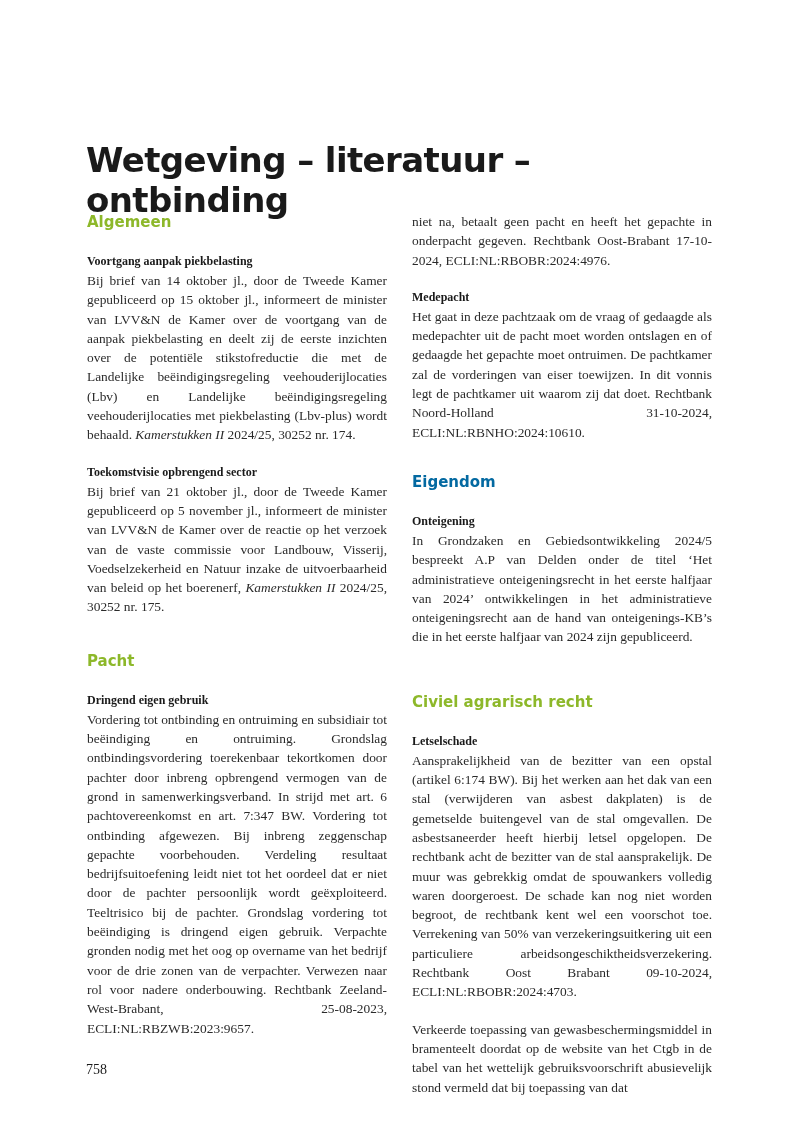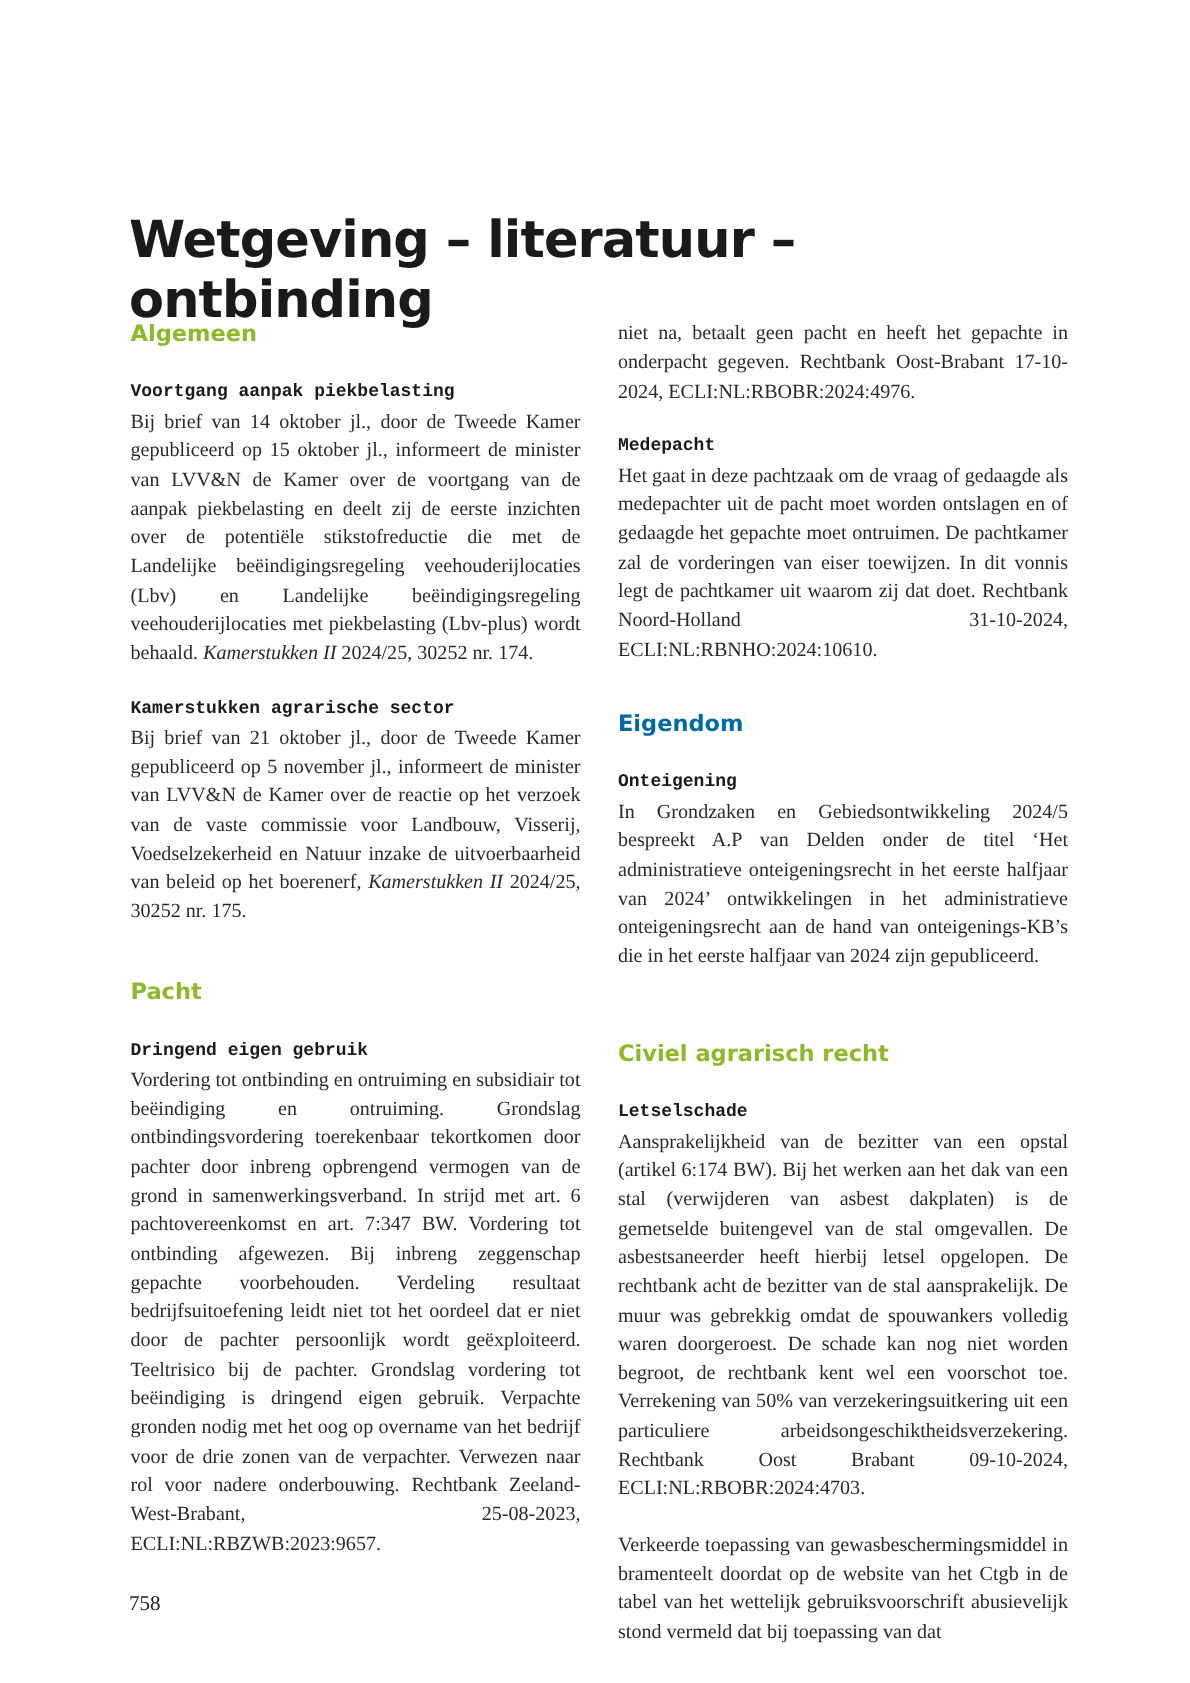--- a/index.html
+++ b/index.html
@@ -11,21 +11,21 @@
     }
     .col { position: absolute; top: 212px; width: 300px; }
     .col-left { left: 87px; }
     .col-right { left: 412px; }
     .section-heading {
       font-family: "DejaVu Sans", sans-serif; font-weight: bold;
       font-size: 15px; color: #8db82a; margin: 0 0 20px 0; line-height: 20px;
     }
     .article { margin-bottom: 18px; }
     .article-title {
-      font-family: Liberation Mono, monospace; font-weight: bold;
+      font-family: Liberation Serif, serif; font-weight: bold;
       font-size: 12px; color: #1a1a1a; margin: 0; line-height: 19px;
     }
     .article-body {
       font-family: "Liberation Serif", serif; font-size: 13.4px; line-height: 19.3px;
       color: #2a2a2a; margin: 0; text-align: justify; hyphens: auto;
     }
     .article-body em { font-style: italic; }
     .section { margin-bottom: 22px; }
     .section-spacer { height: 12px; }
     .page-number {
@@ -43,21 +43,21 @@
 <h1 class="page-title">Wetgeving – literatuur – ontbinding</h1>
 
 <div class="col col-left">
   <div class="section">
     <h2 class="section-heading" style="color: rgb(141, 184, 42);">Algemeen</h2>
     <div class="article">
       <h3 class="article-title">Voortgang aanpak piekbelasting</h3>
       <p class="article-body"><span>Bij brief van 14 oktober jl., door de Tweede Kamer gepubliceerd op 15 oktober jl., informeert de minister van LVV&amp;N de Kamer over de voortgang van de aanpak piekbelasting en deelt zij de eerste inzichten over de potentiële stikstofreductie die met de Landelijke beëindigingsregeling veehouderijlocaties (Lbv) en Landelijke beëindigingsregeling veehouderijlocaties met piekbelasting (Lbv-plus) wordt behaald.</span> <em>Kamerstukken II</em> <span>2024/25, 30252 nr. 174.</span></p>
     </div>
     <div class="article">
-      <h3 class="article-title">Kamerstukken agrarische sector</h3>
+      <h3 class="article-title">Toekomstvisie opbrengend sector</h3>
       <p class="article-body"><span>Bij brief van 21 oktober jl., door de Tweede Kamer gepubliceerd op 5 november jl., informeert de minister van LVV&amp;N de Kamer over de reactie op het verzoek van de vaste commissie voor Landbouw, Visserij, Voedselzekerheid en Natuur inzake de uitvoerbaarheid van beleid op het boerenerf,</span> <em>Kamerstukken II</em> <span>2024/25, 30252 nr. 175.</span></p>
     </div>
   </div>
   <div class="section-spacer"></div>
   <div class="section">
     <h2 class="section-heading" style="color: rgb(141, 184, 42);">Pacht</h2>
     <div class="article">
       <h3 class="article-title">Dringend eigen gebruik</h3>
       <p class="article-body">Vordering tot ontbinding en ontruiming en subsidiair tot beëindiging en ontruiming. Grondslag ontbindingsvordering toerekenbaar tekortkomen door pachter door inbreng opbrengend vermogen van de grond in samenwerkingsverband. In strijd met art. 6 pachtovereenkomst en art. 7:347 BW. Vordering tot ontbinding afgewezen. Bij inbreng zeggenschap gepachte voorbehouden. Verdeling resultaat bedrijfsuitoefening leidt niet tot het oordeel dat er niet door de pachter persoonlijk wordt geëxploiteerd. Teeltrisico bij de pachter. Grondslag vordering tot beëindiging is dringend eigen gebruik. Verpachte gronden nodig met het oog op overname van het bedrijf voor de drie zonen van de verpachter. Verwezen naar rol voor nadere onderbouwing. Rechtbank Zeeland-West-Brabant, 25-08-2023, ECLI:NL:RBZWB:2023:9657.</p>
     </div>

